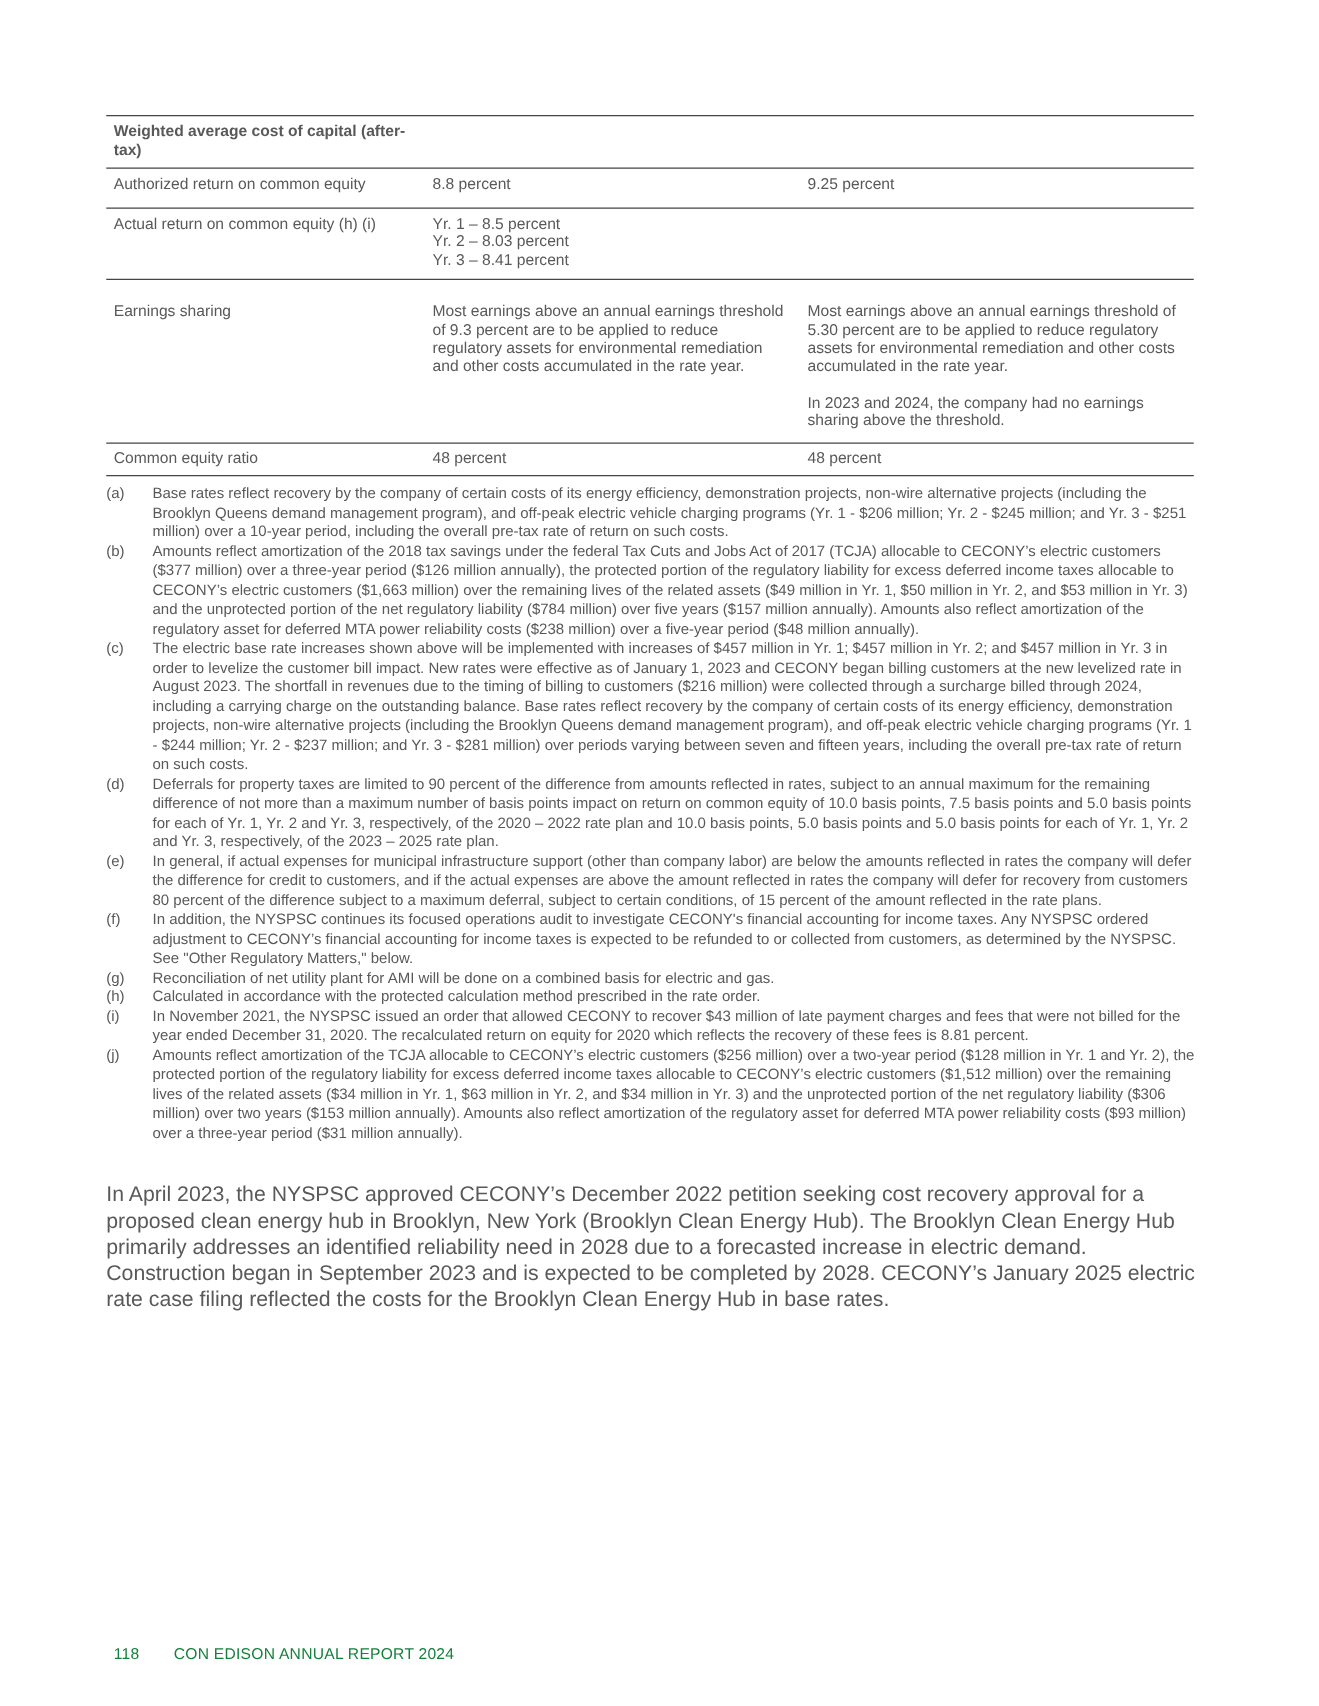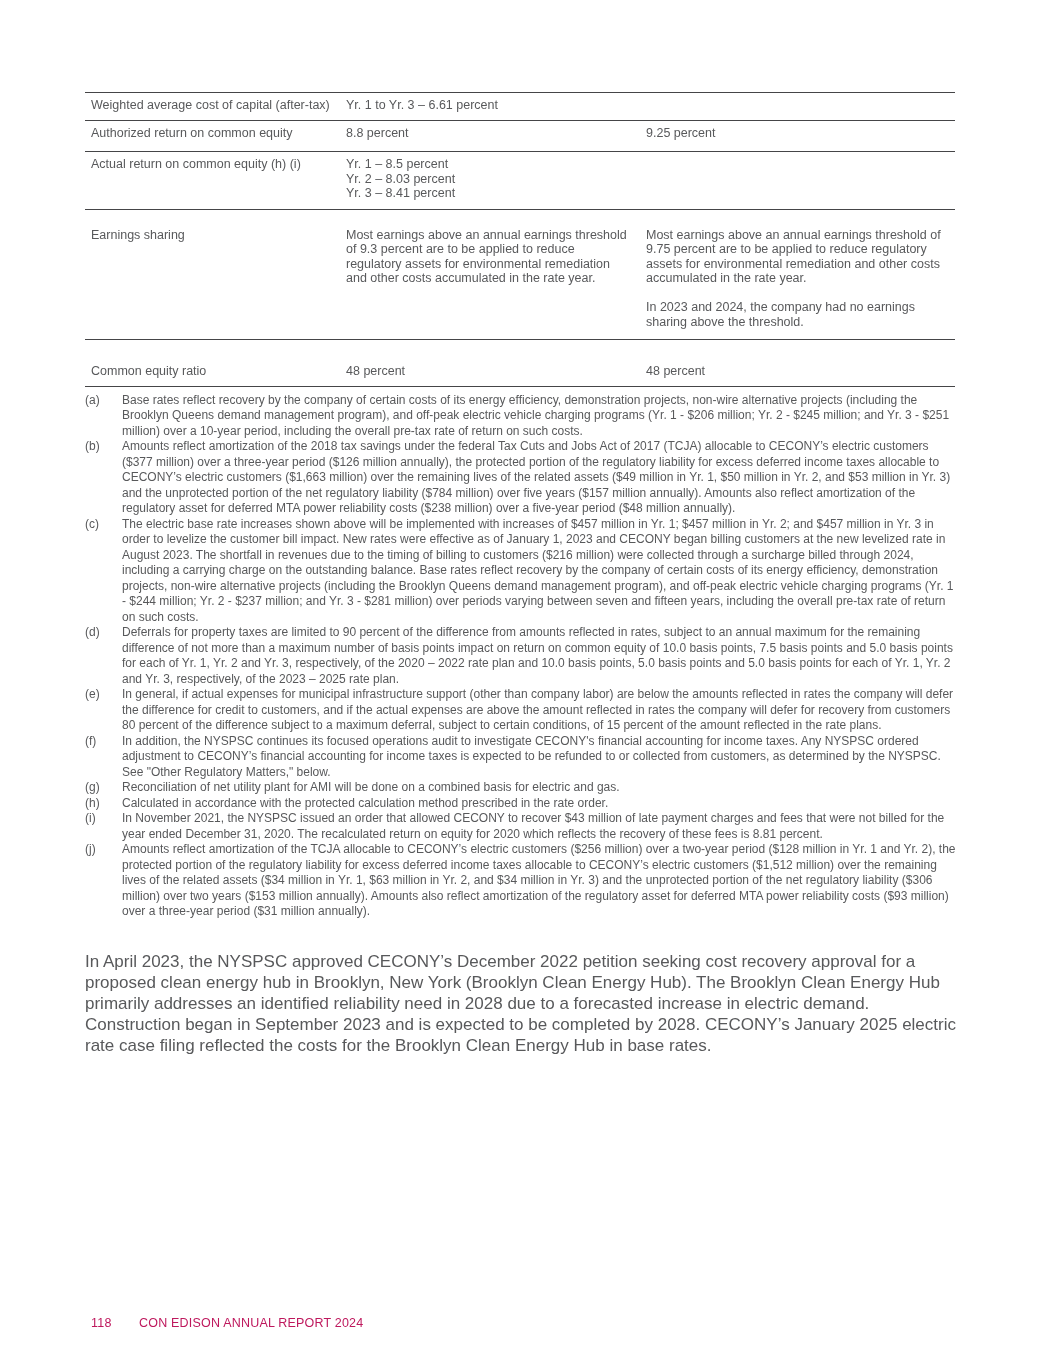--- a/index.html
+++ b/index.html
@@ -17,63 +17,60 @@
   .rate-table{width:870px;border-top:1.5px solid #454547;}
   .t-row{
     display:grid;
     grid-template-columns:255px 300px 1fr;
     border-bottom:1.5px solid #454547;
     font-size:12.5px;line-height:14.5px;
   }
   .t-cell{padding:5px 10px 6px 6px;}
   .t-cell .para{margin:0;}
   .t-cell .spaced{margin-top:14.5px;}
-  .r0 .t-cell{padding-bottom:7px;}
+  .r0 .t-cell{padding-bottom:7px;font-weight:bold;}
   .r1 .t-cell{padding-bottom:11px;}
   .r2 .t-cell{padding-bottom:8px;}
   .r3 .t-cell{padding-top:18px;padding-bottom:10px;}
   .r4 .t-cell{padding-top:6px;padding-bottom:14px;}
-  .r5 .t-cell{padding-top:4px;padding-bottom:7px;margin-top:20px;}
+  .r5 .t-cell{padding-top:4px;padding-bottom:7px;}
 
   
   .footnotes{margin-top:6px;width:874px;}
   .fn{display:flex;font-size:12px;line-height:15.5px;}
   .fn-m{flex:0 0 37px;}
   .fn-t{flex:1;}
 
   
   .body-para{
     margin-top:31px;
     width:884px;
     font-size:17px;line-height:21px;
   }
 
   
   .footer{
     position:absolute;left:91px;top:1316px;
     display:flex;align-items:baseline;
     font-size:12.5px;letter-spacing:.2px;
-    color:#be185d;
+    color:#15803d;
   }
   .footer .page-num{width:48px;}
 </style>
 </head>
 <body>
 
 <div class="page">
   <div class="content">
 
     <div class="rate-table">
 
       <div class="t-row r0">
         <div class="t-cell">
           <div class="para">Weighted average cost of capital (after-tax)</div>
-        </div>
-        <div class="t-cell">
-          <div class="para">Yr. 1 to Yr. 3 – 6.61 percent</div>
         </div>
       </div>
 
       <div class="t-row r1">
         <div class="t-cell">
           <div class="para">Authorized return on common equity</div>
         </div>
         <div class="t-cell">
           <div class="para">8.8 percent</div>
         </div>
@@ -94,21 +91,21 @@
       </div>
 
       <div class="t-row r3">
         <div class="t-cell">
           <div class="para">Earnings sharing</div>
         </div>
         <div class="t-cell">
           <div class="para">Most earnings above an annual earnings threshold of 9.3 percent are to be applied to reduce regulatory assets for environmental remediation and other costs accumulated in the rate year.</div>
         </div>
         <div class="t-cell">
-          <div class="para">Most earnings above an annual earnings threshold of 9.75 percent are to be applied to reduce regulatory assets for environmental remediation and other costs accumulated in the rate year.</div>
+          <div class="para">Most earnings above an annual earnings threshold of 5.30 percent are to be applied to reduce regulatory assets for environmental remediation and other costs accumulated in the rate year.</div>
           <div class="para spaced">In 2023 and 2024, the company had no earnings sharing above the threshold.</div>
         </div>
       </div>
 
 
       <div class="t-row r5">
         <div class="t-cell">
           <div class="para">Common equity ratio</div>
         </div>
         <div class="t-cell">

